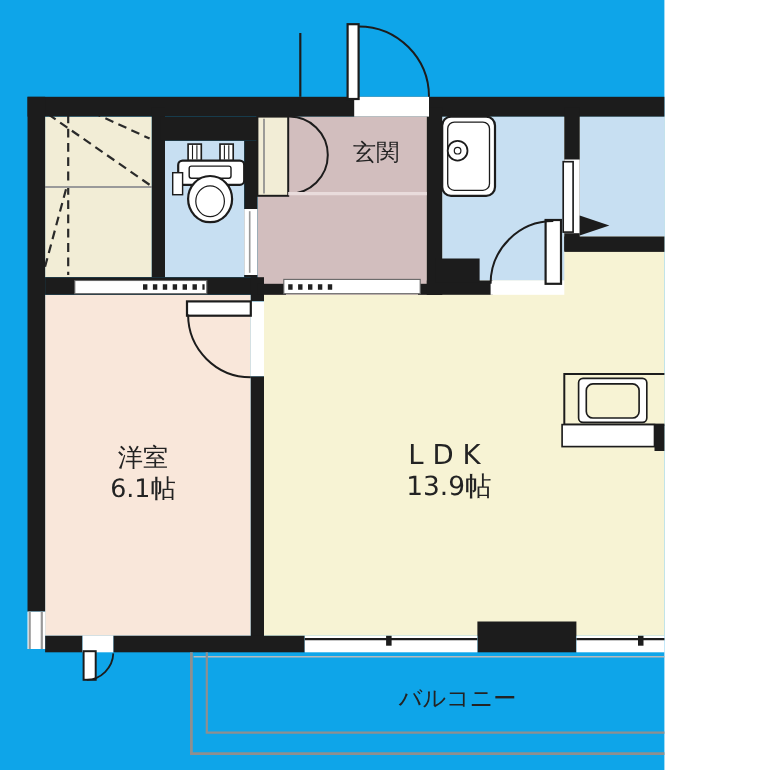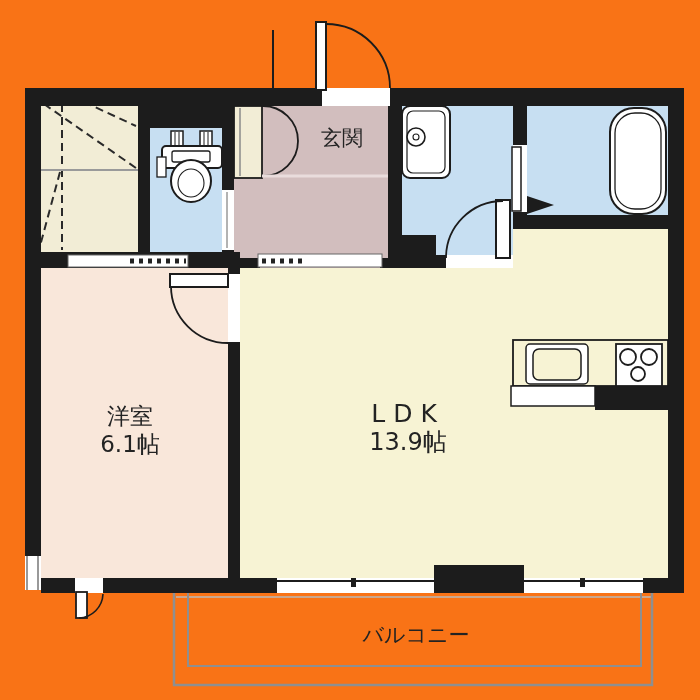--- a/index.html
+++ b/index.html
@@ -6,21 +6,21 @@
     --wall:#1c1c1c;
     --floor-ldk:#f7f3d4;
     --floor-bedroom:#f9e7da;
     --floor-hall:#d2bebe;
     --floor-wet:#c7dff2;
     --floor-closet:#f2edd6;
     --outline:#8f8f8f;
     --label:#232323;
   }
   html,body{margin:0;padding:0;background:#ffffff;}
-  .stage{position:relative;width:700px;height:700px;background:#f97316;overflow:hidden;}
+  .stage{position:relative;width:604px;height:700px;background:#0ea5e9;overflow:hidden;}
   svg{position:absolute;left:0;top:0;}
   text{font-family:"DejaVu Sans","Liberation Sans",sans-serif;fill:var(--label);}
 </style>
 </head>
 <body>
 
 <div class="stage">
 <svg width="700" height="700" viewBox="0 0 700 700">
 
   <g>

